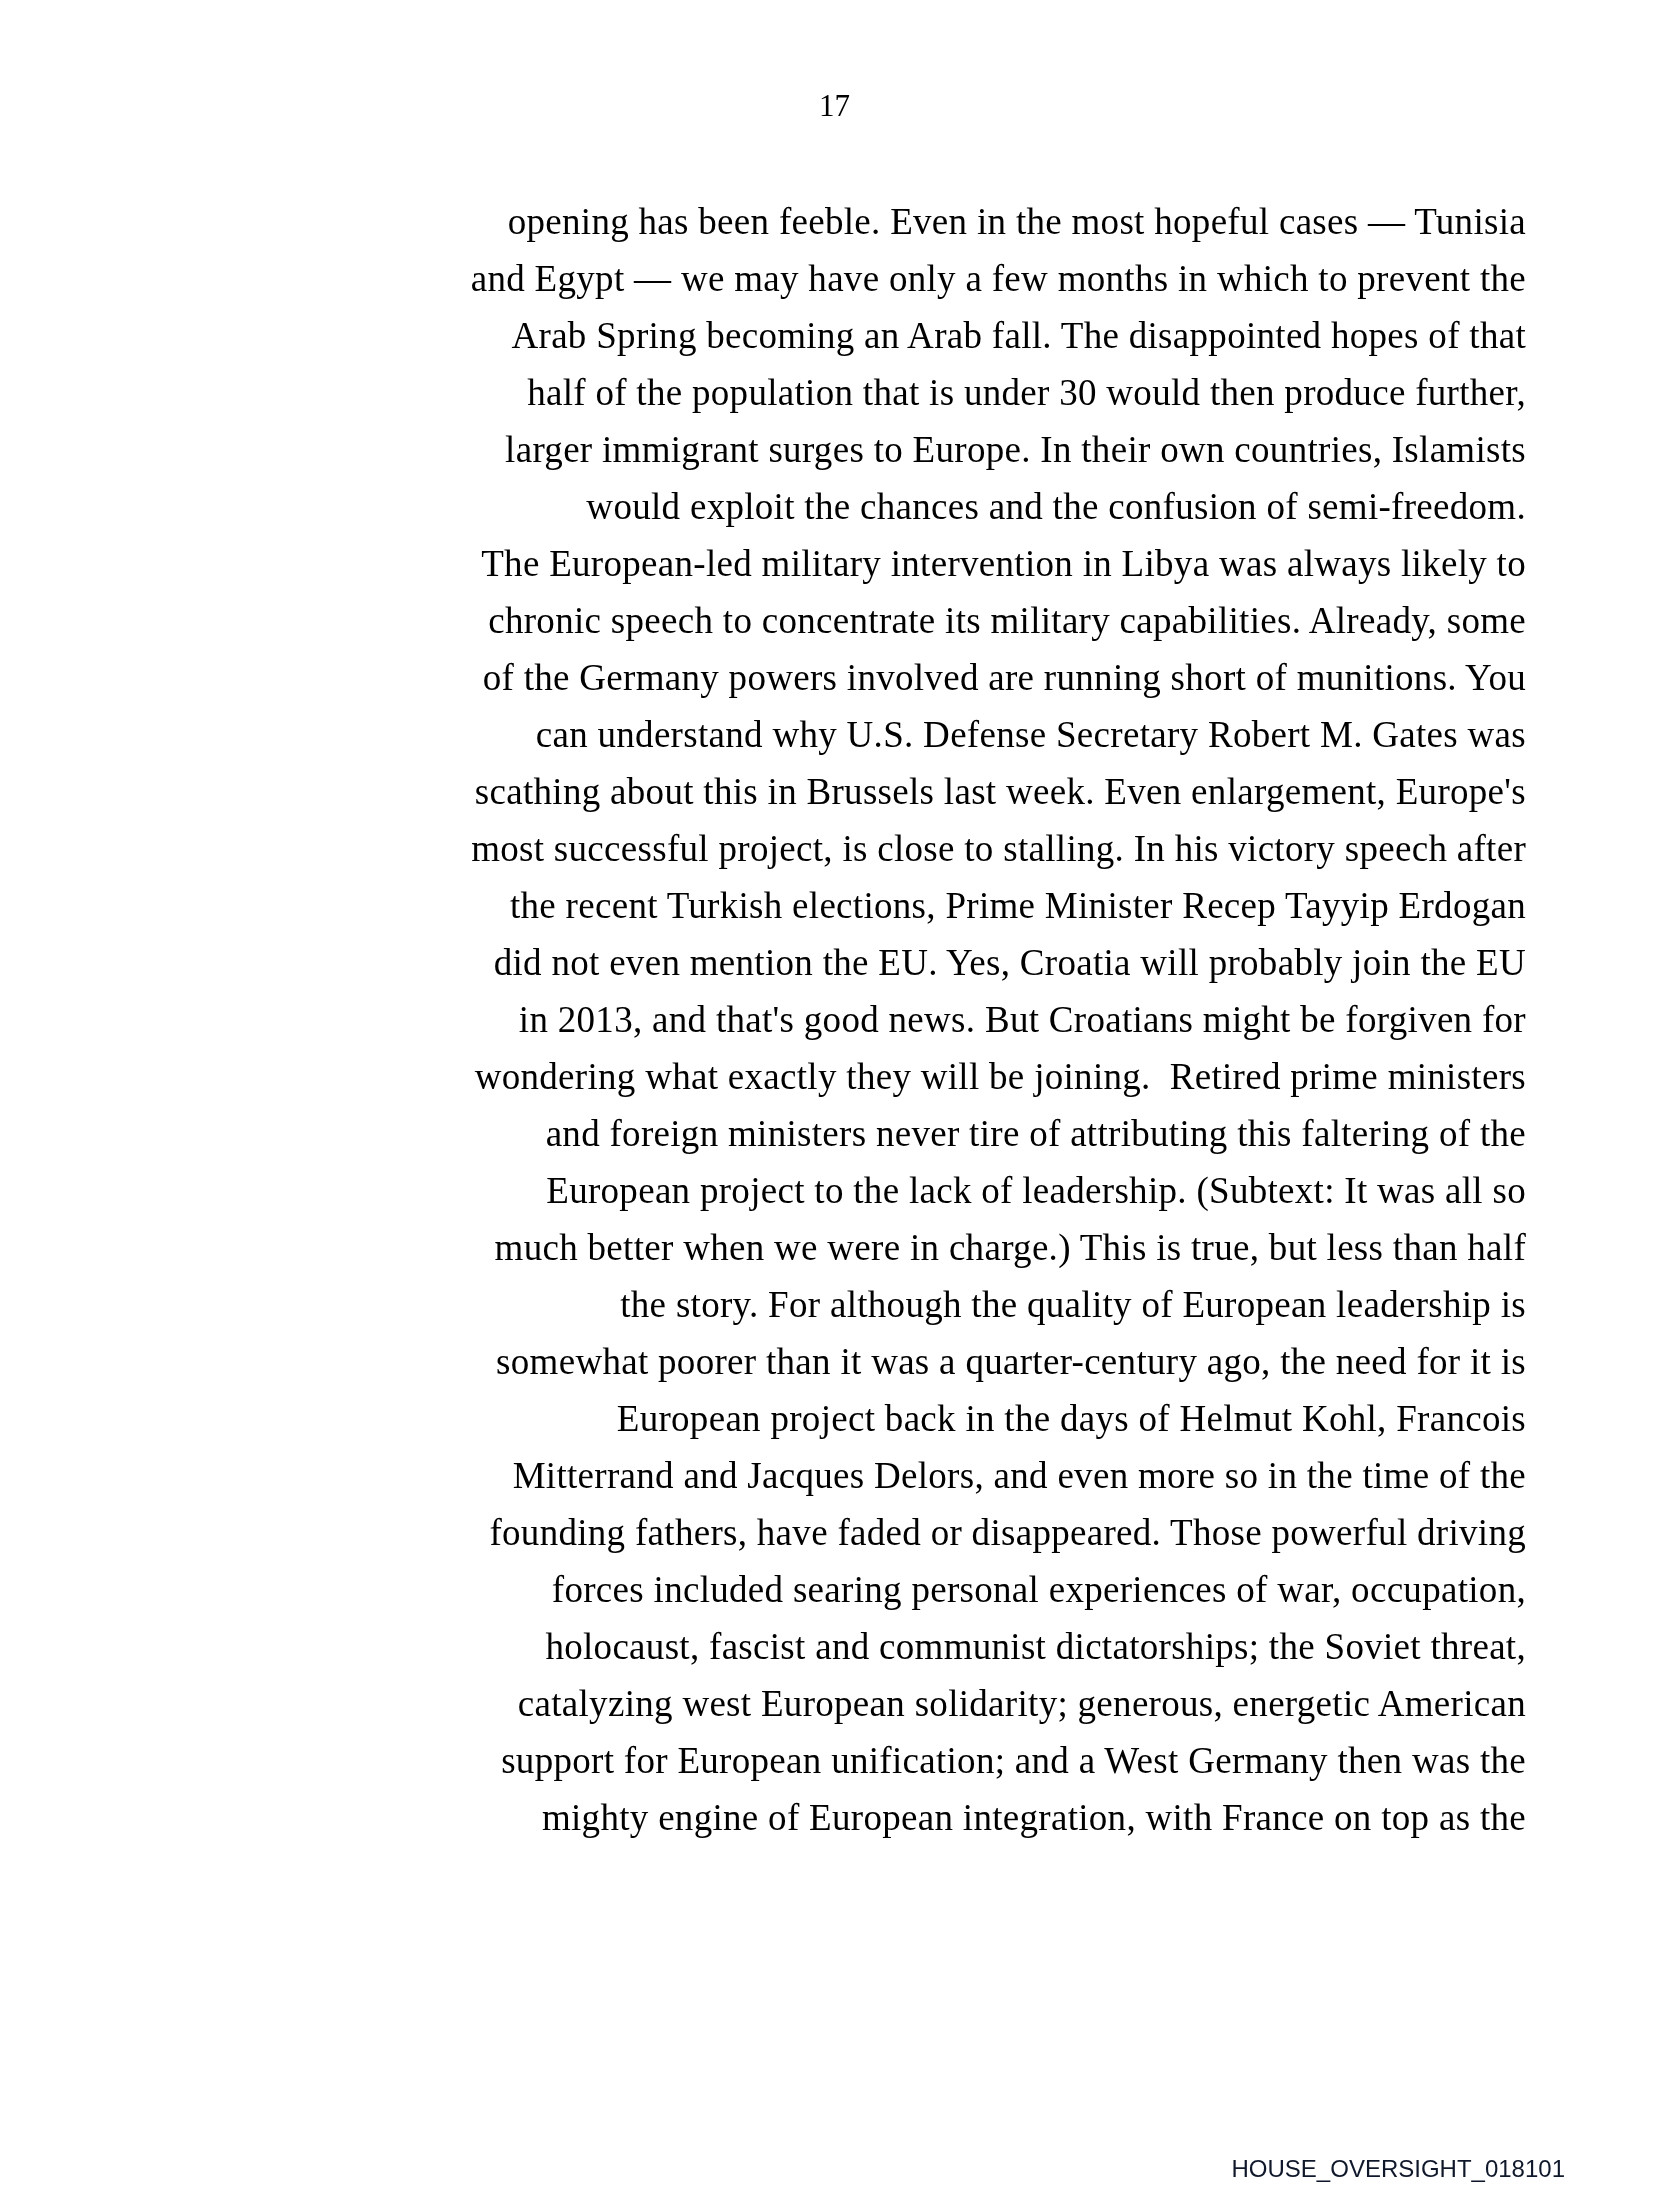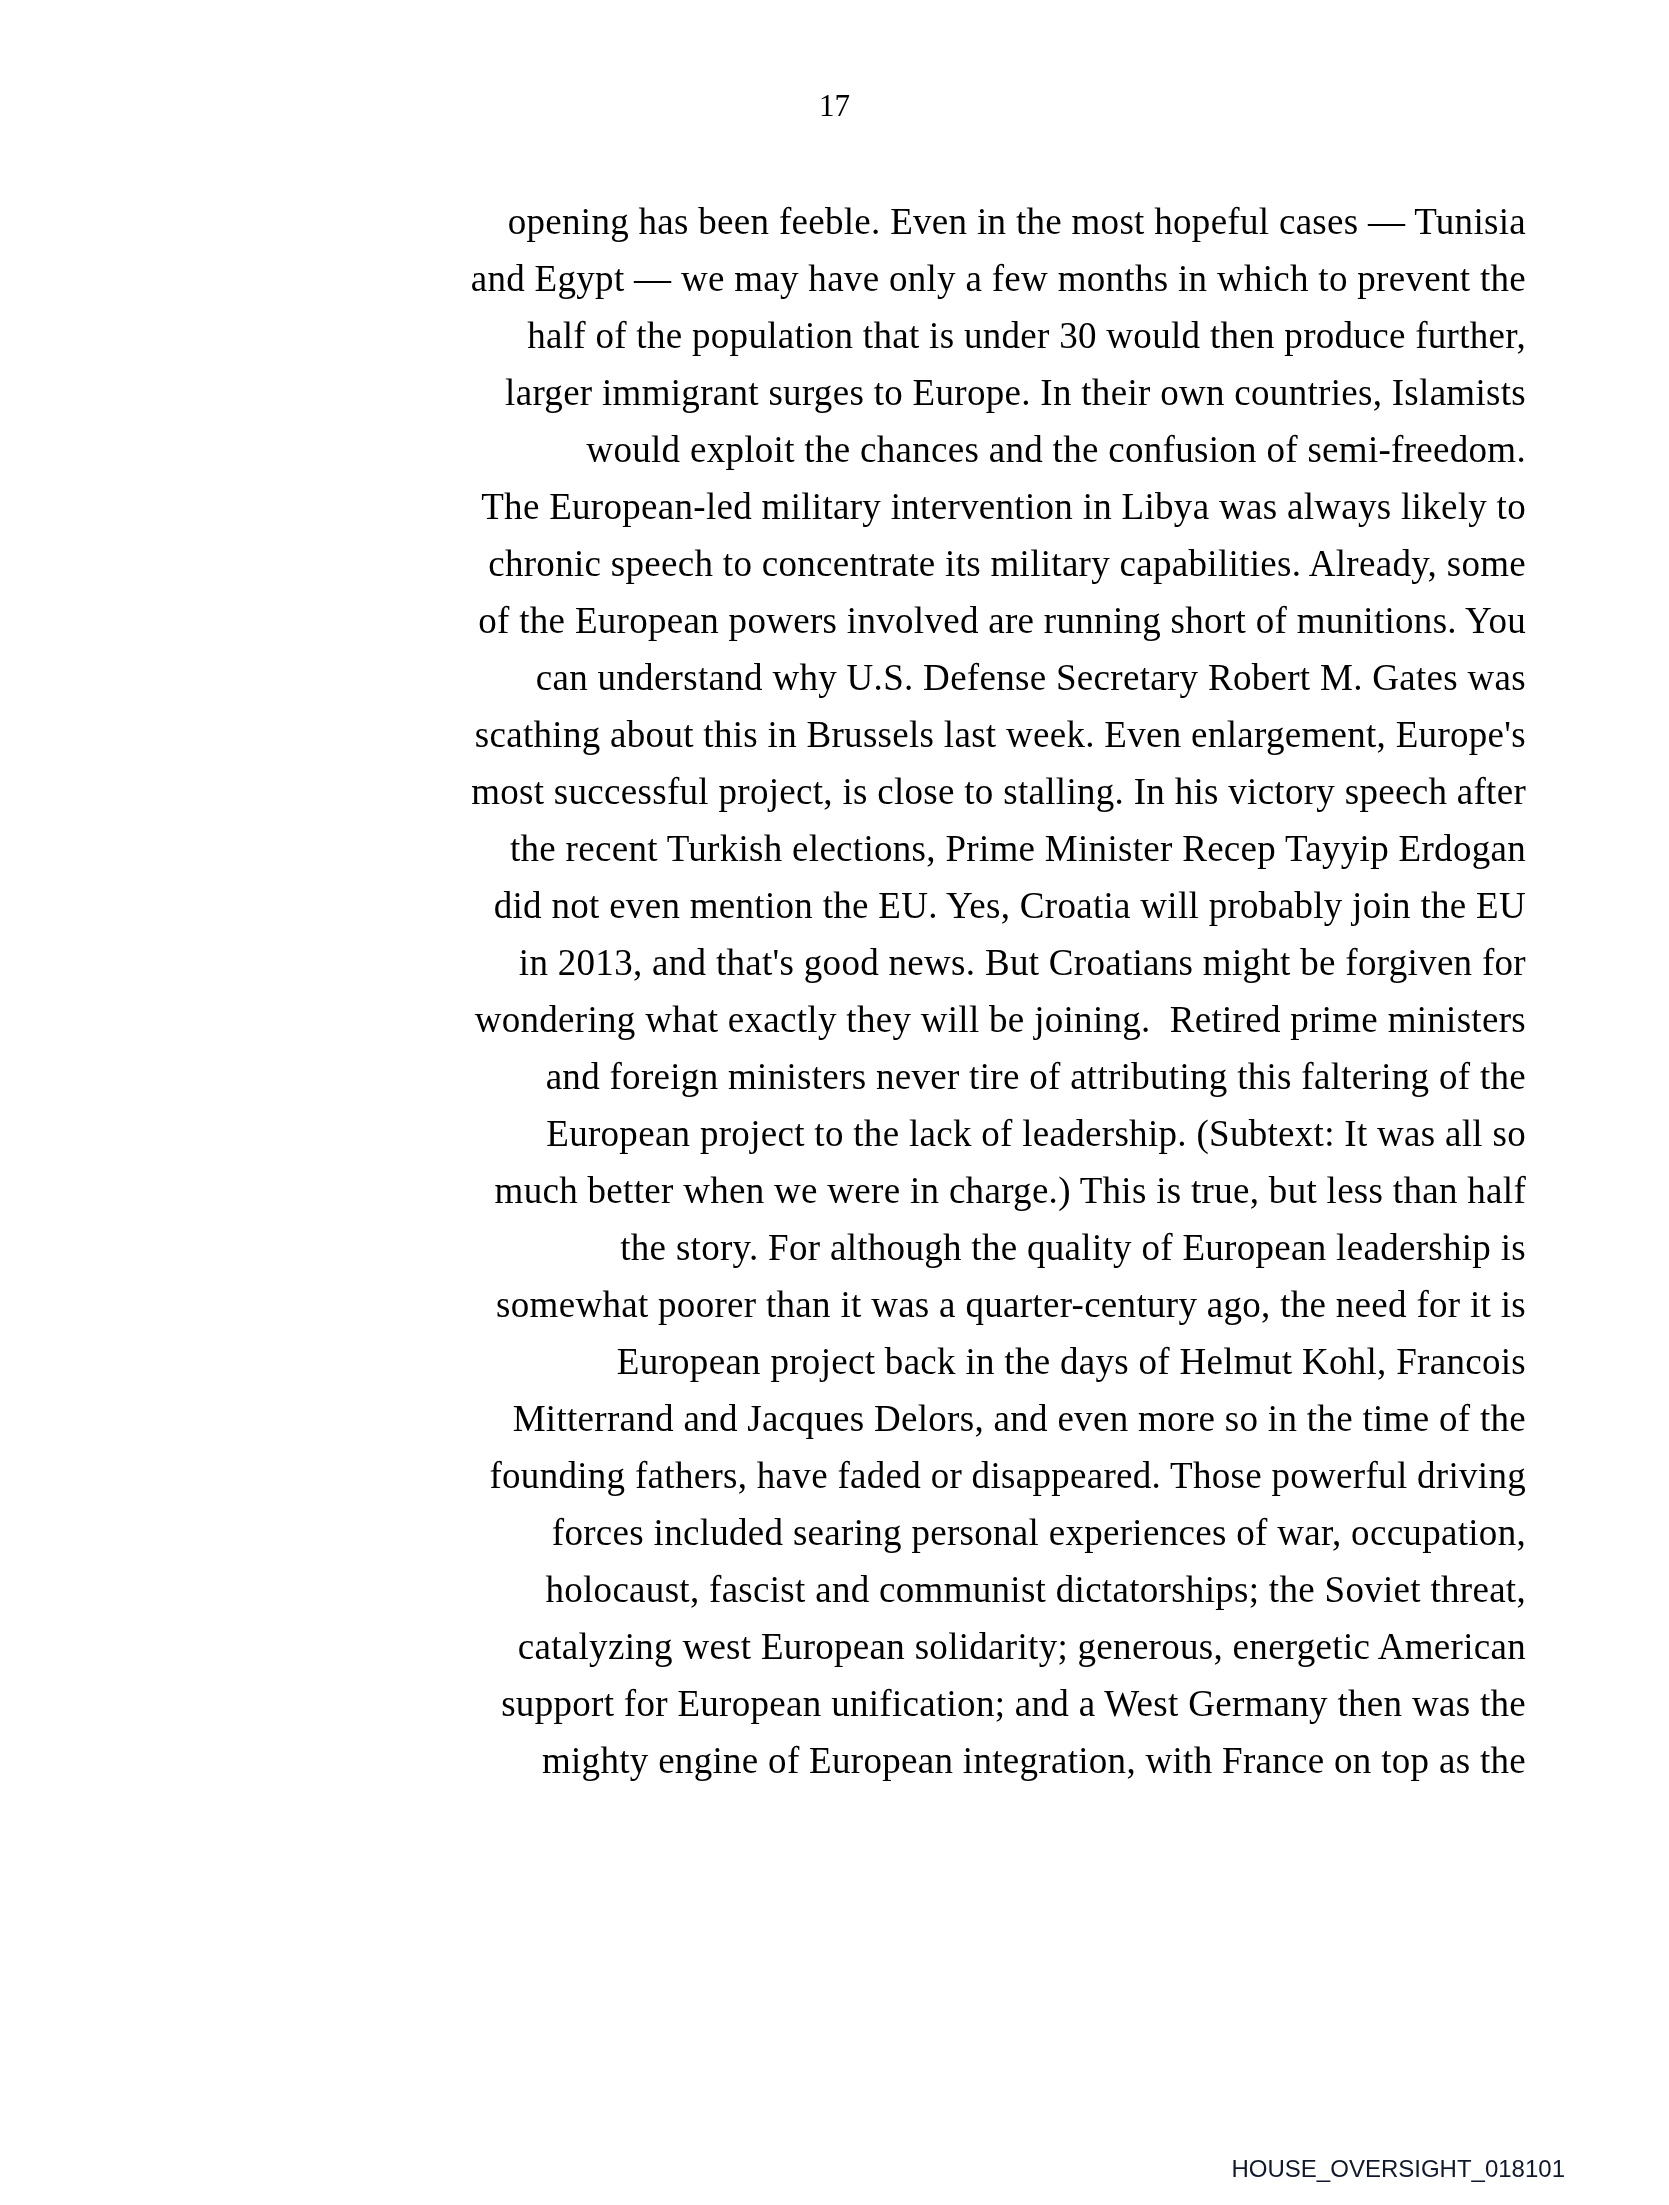--- a/index.html
+++ b/index.html
@@ -52,26 +52,27 @@
 </style>
 </head>
 <body>
 
 <div class="page">
   <div class="page-number">17</div>
 
   <div class="body-text">
       <div class="text-line">opening has been feeble. Even in the most hopeful cases — Tunisia</div>
       <div class="text-line">and Egypt — we may have only a few months in which to prevent the</div>
+      <div class="text-line">Arab Spring becoming an Arab fall. The disappointed hopes of that</div>
       <div class="text-line">half of the population that is under 30 would then produce further,</div>
       <div class="text-line">larger immigrant surges to Europe. In their own countries, Islamists</div>
       <div class="text-line">would exploit the chances and the confusion of semi-freedom.</div>
       <div class="text-line">The European-led military intervention in Libya was always likely to</div>
       <div class="text-line">chronic speech to concentrate its military capabilities. Already, some</div>
-      <div class="text-line">of the European powers involved are running short of munitions. You</div>
+      <div class="text-line">of the Germany powers involved are running short of munitions. You</div>
       <div class="text-line">can understand why U.S. Defense Secretary Robert M. Gates was</div>
       <div class="text-line">scathing about this in Brussels last week. Even enlargement, Europe's</div>
       <div class="text-line">most successful project, is close to stalling. In his victory speech after</div>
       <div class="text-line">the recent Turkish elections, Prime Minister Recep Tayyip Erdogan</div>
       <div class="text-line">did not even mention the EU. Yes, Croatia will probably join the EU</div>
       <div class="text-line">in 2013, and that's good news. But Croatians might be forgiven for</div>
       <div class="text-line">wondering what exactly they will be joining.  Retired prime ministers</div>
       <div class="text-line">and foreign ministers never tire of attributing this faltering of the</div>
       <div class="text-line">European project to the lack of leadership. (Subtext: It was all so</div>
       <div class="text-line">much better when we were in charge.) This is true, but less than half</div>

